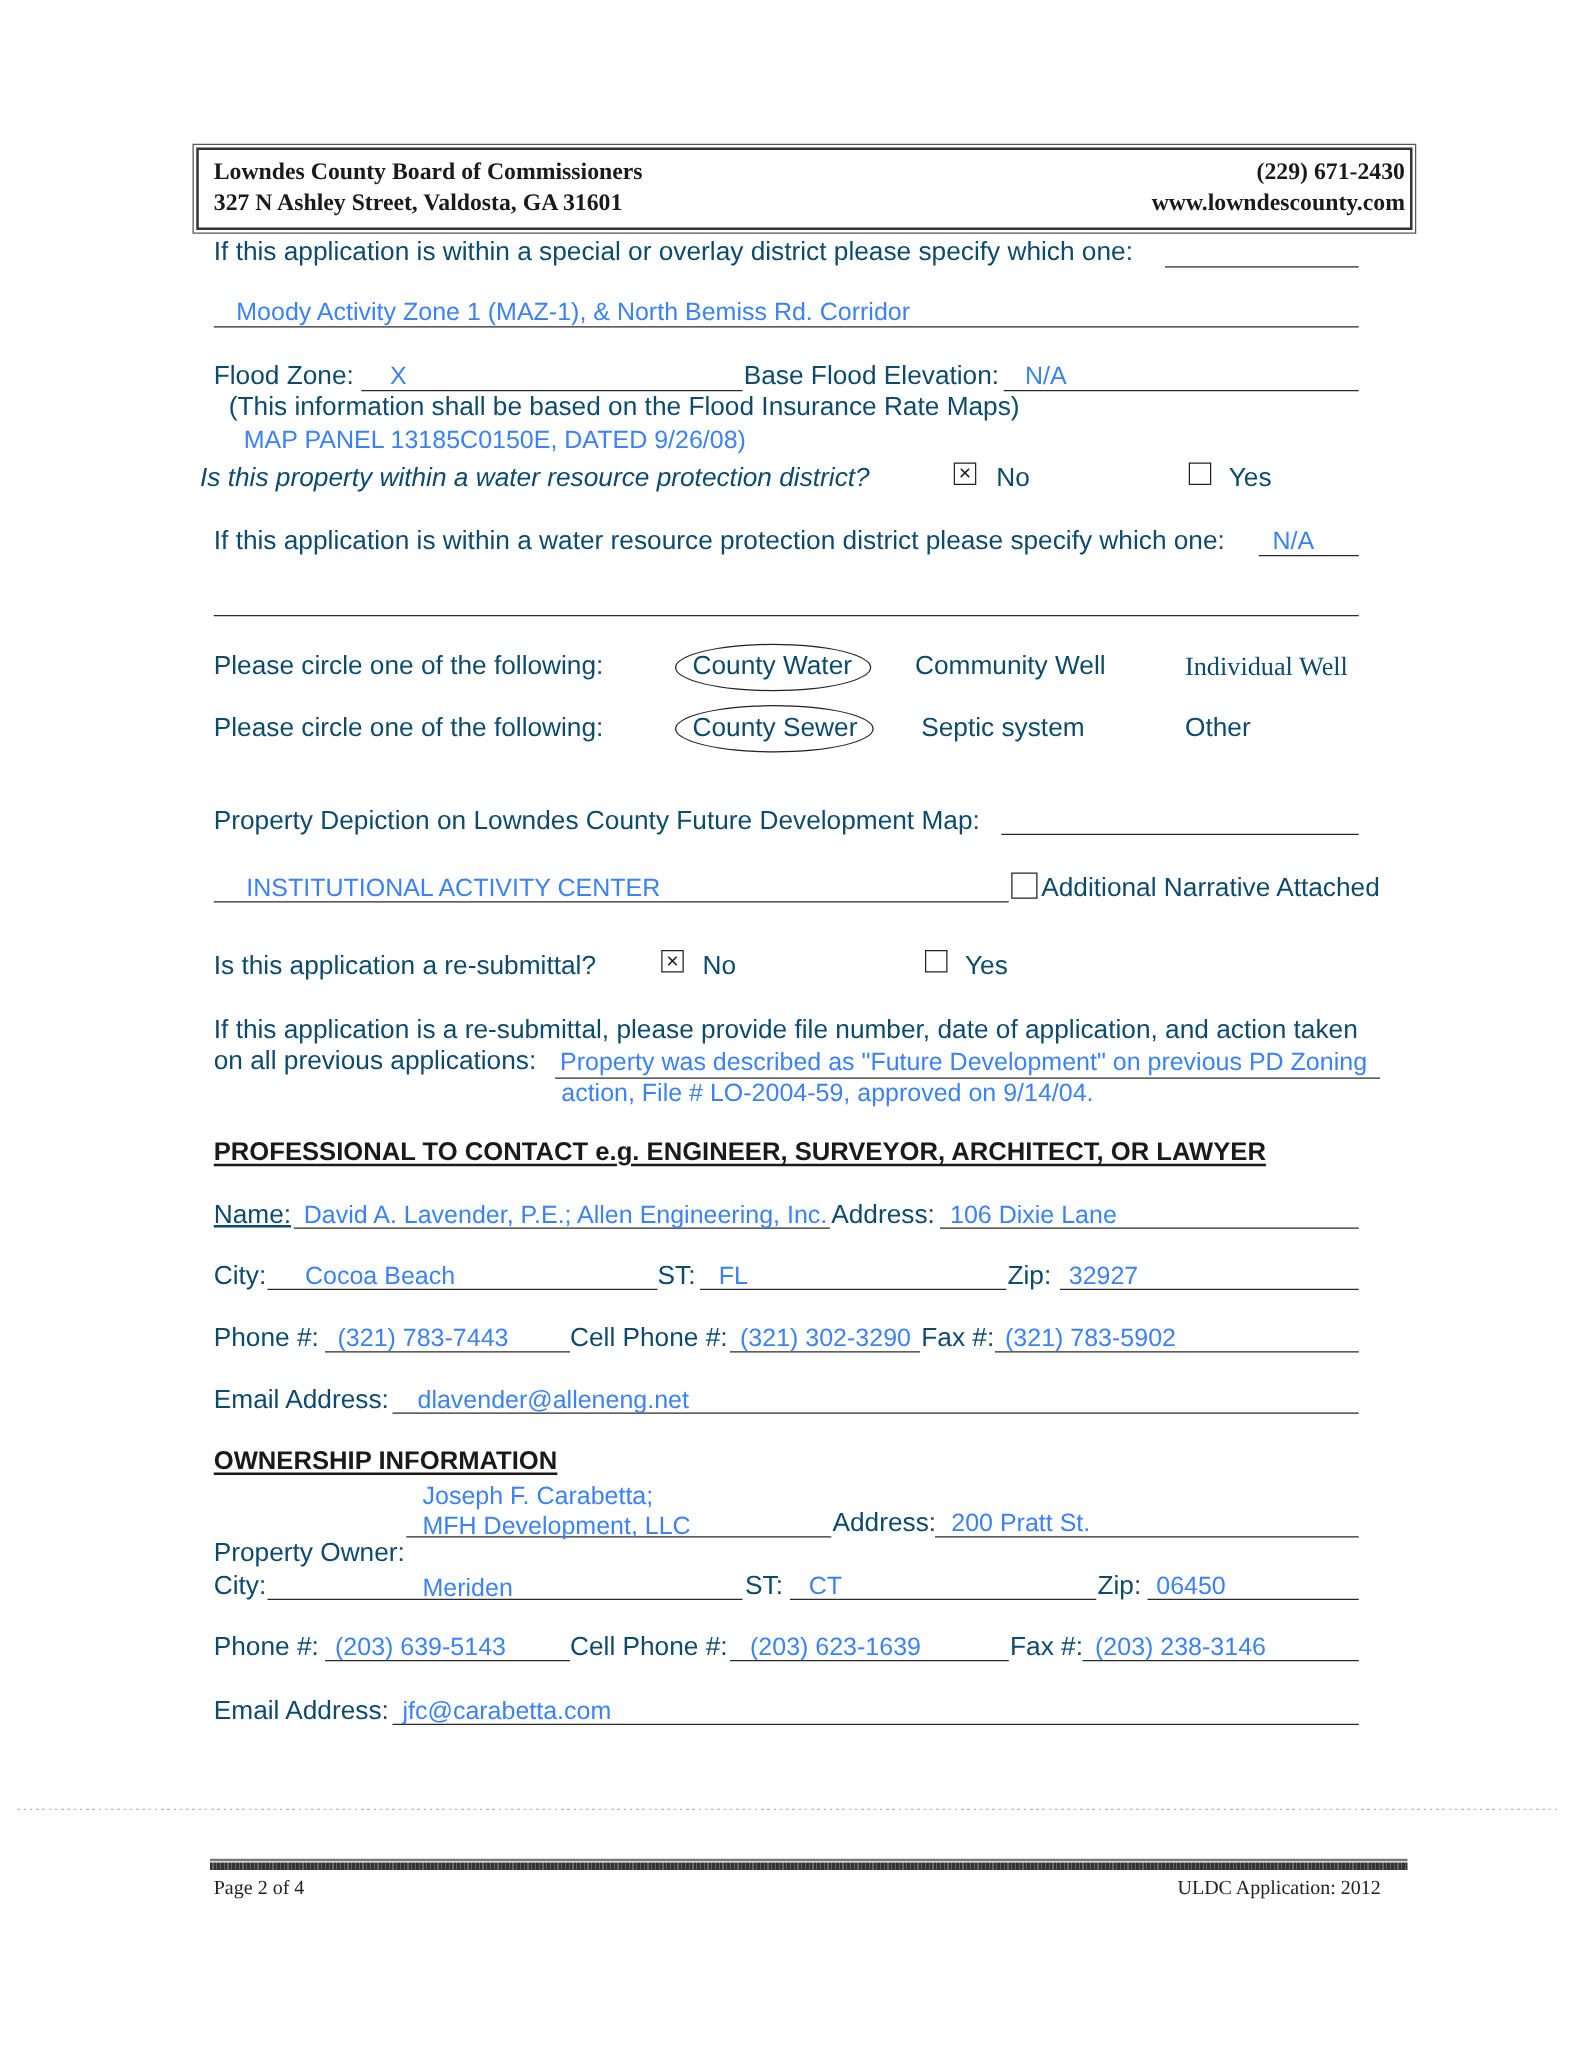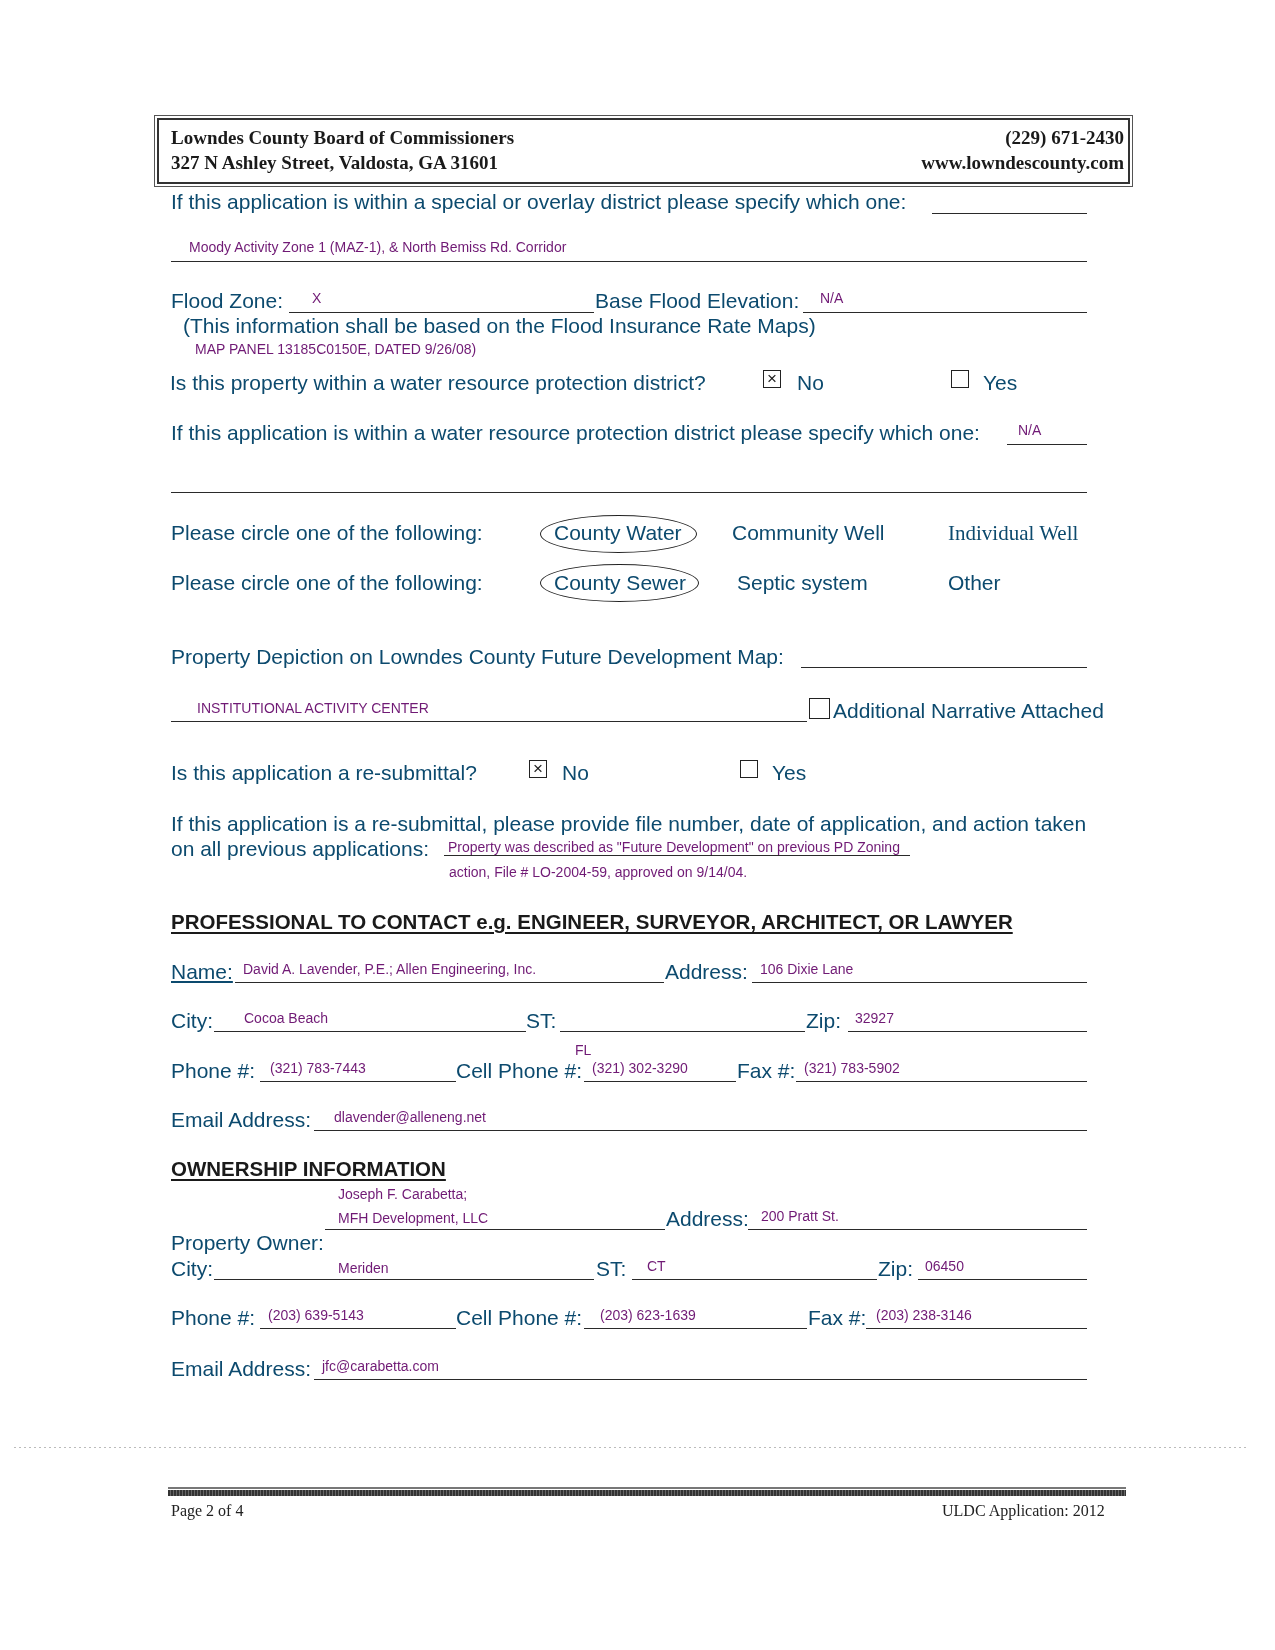--- a/index.html
+++ b/index.html
@@ -1,20 +1,20 @@
 <!DOCTYPE html>
 <html><head>
 <meta charset="utf-8">
 <style>
   html, body { margin:0; padding:0; background:#ffffff; }
   body { width:1275px; height:1650px; position:relative; overflow:hidden; color:#1a1a1a;
          font-family:"Liberation Sans", sans-serif; }
   .abs { position:absolute; white-space:nowrap; }
   .lbl { font-size:21px; color:#0c4a6e; }
-  .val { font-size:14px; color:#701a75; }
+  .val { font-size:20px; color:#3b82f6; }
   .ul { border-bottom:1.5px solid #2a2a2a; }
 
   
   #hdr { position:absolute; left:157px; top:118px; width:969px; height:62px;
          border:2px solid #333; outline:1.5px solid #555; outline-offset:2px; }
   #hdr .l1, #hdr .l2, #hdr .r1, #hdr .r2 { position:absolute; font-family:"Liberation Serif", serif;
          font-weight:bold; font-size:19px; color:#1a1a1a; white-space:nowrap; }
   #hdr .l1 { left:12px; top:7px; } #hdr .l2 { left:12px; top:32px; }
   #hdr .r1 { right:4px; top:7px; } #hdr .r2 { right:4px; top:32px; }
 
@@ -49,21 +49,21 @@
 
 <span class="abs lbl" style="left:171px;top:289px;">Flood Zone:</span>
 <div class="fill" style="left:289px;top:312px;width:305px;"></div>
 <span class="abs val" style="left:312px;top:290px;">X</span>
 <span class="abs lbl" style="left:595px;top:289px;">Base Flood Elevation:</span>
 <div class="fill" style="left:803px;top:312px;width:284px;"></div>
 <span class="abs val" style="left:820px;top:290px;">N/A</span>
 <span class="abs lbl" style="left:183px;top:314px;">(This information shall be based on the Flood Insurance Rate Maps)</span>
 <span class="abs val" style="left:195px;top:341px;text-align:center;">MAP PANEL 13185C0150E, DATED 9/26/08)</span>
 
-<span class="abs lbl" style="left:170px;top:371px;">Is this property within a water resource protection district?</span>
+<span class="abs lbl" style="left:160px;top:371px;font-style:italic;">Is this property within a water resource protection district?</span>
 <div class="chk" style="left:763px;top:370px;"><span>×</span></div>
 <span class="abs lbl" style="left:797px;top:371px;">No</span>
 <div class="chk" style="left:951px;top:370px;"></div>
 <span class="abs lbl" style="left:983px;top:371px;">Yes</span>
 
 <span class="abs lbl" style="left:171px;top:421px;">If this application is within a water resource protection district please specify which one:</span>
 <div class="fill" style="left:1007px;top:444px;width:80px;"></div>
 <span class="abs val" style="left:1018px;top:422px;">N/A</span>
 <div class="fill" style="left:171px;top:492px;width:916px;"></div>
 
@@ -104,21 +104,21 @@
 <span class="abs val" style="left:243px;top:961px;">David A. Lavender, P.E.; Allen Engineering, Inc.</span>
 <span class="abs lbl" style="left:665px;top:960px;">Address:</span>
 <div class="fill" style="left:752px;top:982px;width:335px;"></div>
 <span class="abs val" style="left:760px;top:961px;">106 Dixie Lane</span>
 
 <span class="abs lbl" style="left:171px;top:1009px;">City:</span>
 <div class="fill" style="left:214px;top:1031px;width:312px;"></div>
 <span class="abs val" style="left:244px;top:1010px;">Cocoa Beach</span>
 <span class="abs lbl" style="left:526px;top:1009px;">ST:</span>
 <div class="fill" style="left:560px;top:1031px;width:245px;"></div>
-<span class="abs val" style="left:575px;top:1010px;margin-top:32px;">FL</span>
+<span class="abs val" style="left:575px;top:1010px;">FL</span>
 <span class="abs lbl" style="left:806px;top:1009px;">Zip:</span>
 <div class="fill" style="left:848px;top:1031px;width:239px;"></div>
 <span class="abs val" style="left:855px;top:1010px;">32927</span>
 
 <span class="abs lbl" style="left:171px;top:1059px;">Phone #:</span>
 <div class="fill" style="left:260px;top:1081px;width:196px;"></div>
 <span class="abs val" style="left:270px;top:1060px;">(321) 783-7443</span>
 <span class="abs lbl" style="left:456px;top:1059px;">Cell Phone #:</span>
 <div class="fill" style="left:584px;top:1081px;width:152px;"></div>
 <span class="abs val" style="left:592px;top:1060px;">(321) 302-3290</span>

